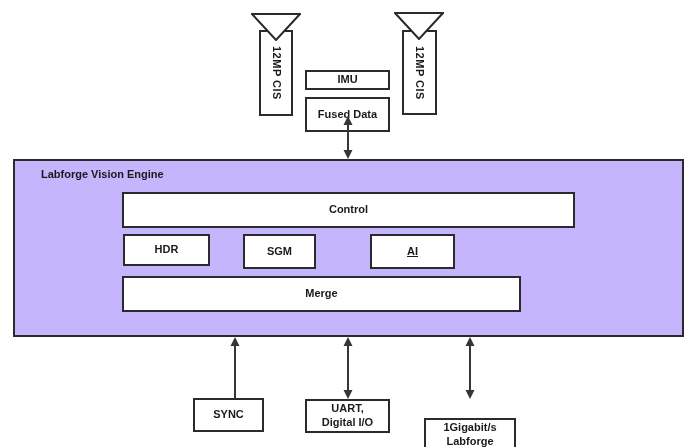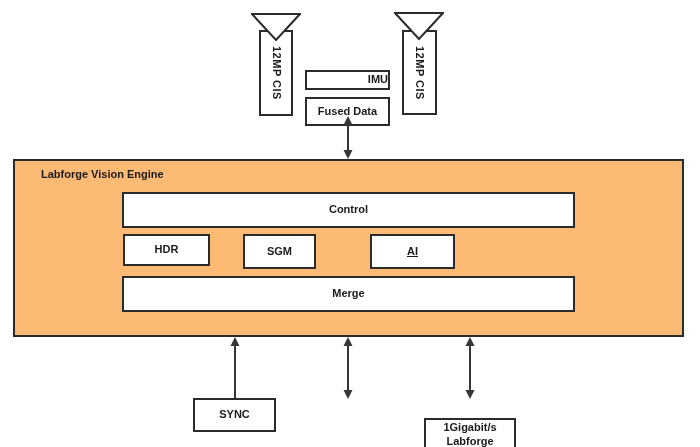--- a/index.html
+++ b/index.html
@@ -47,46 +47,46 @@
     position: absolute;
   }
   .engine {
     position: absolute;
     box-sizing: border-box;
     left: 13px;
     top: 159px;
     width: 671px;
     height: 178px;
     border: 2px solid #2b2b2b;
-    background: #fdba74;
+    background: #c4b5fd;
   }
   .engine-title {
     position: absolute;
     left: 26px;
     top: 7px;
     font-size: 11px;
     font-weight: bold;
     color: #1a1a1a;
     white-space: nowrap;
   }
   
   .control-box { left: 107px; top: 31px;  width: 453px; height: 36px; }
-  .merge-box   { left: 107px; top: 115px; width: 453px; height: 36px; }
+  .merge-box   { left: 107px; top: 115px; width: 399px; height: 36px; }
   .mod-0 { left: 108px; top: 73px; width: 87px; height: 32px; }
   .mod-1 { left: 228px; top: 73px; width: 73px; height: 35px; }
   .mod-2 { left: 355px; top: 73px; width: 85px; height: 35px; text-decoration: underline; }
   .mod-3 { left: 475px; top: 73px; width: 86px; height: 35px; }
   
-  .imu-box   { left: 305px; top: 70px; width: 85px; height: 20px; align-items: flex-end; }
-  .fused-box { left: 305px; top: 97px; width: 85px; height: 29px; }
+  .imu-box   { left: 305px; top: 70px; width: 85px; height: 20px; }
+  .fused-box { left: 305px; top: 97px; width: 85px; height: 35px; }
   
   .cam-left-body  { left: 259px; top: 30px; width: 34px; height: 86px; }
   .cam-right-body { left: 402px; top: 30px; width: 35px; height: 85px; }
   
-  .sync-box { left: 193px; top: 398px; width: 83px; height: 34px; text-align: right; }
+  .sync-box { left: 193px; top: 398px; width: 71px; height: 34px; text-align: right; }
   .uart-box { left: 305px; top: 399px; width: 85px; height: 34px; }
   .eth-box  { left: 424px; top: 399px; width: 92px; height: 34px; margin-top: 19px; }
 </style>
 </head>
 <body>
 
 <div class="canvas">
 
   <div class="box cam-body cam-left-body">
     <span>12MP CIS</span>
@@ -125,20 +125,24 @@
     </div>
     <div class="box merge-box">
       <span>Merge</span>
     </div>
   </div>
 
   <div class="box sync-box">
     <span>SYNC</span>
     <span></span>
   </div>
+  <div class="box uart-box">
+    <span>UART,</span>
+    <span>Digital I/O</span>
+  </div>
   <div class="box eth-box">
     <span>1Gigabit/s</span>
     <span>Labforge</span>
   </div>
 
   <svg class="connectors">
 
     <g>
       <line x1="348" y1="123" x2="348" y2="152" stroke="#363636" stroke-width="2"></line>
       <polygon points="348,116 343.5,125 352.5,125" fill="#363636"></polygon>

